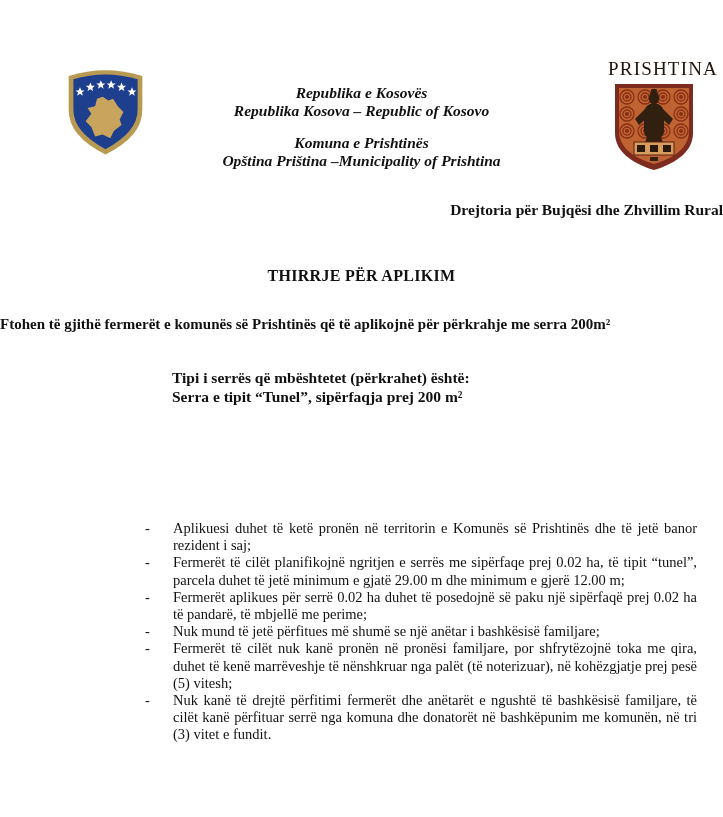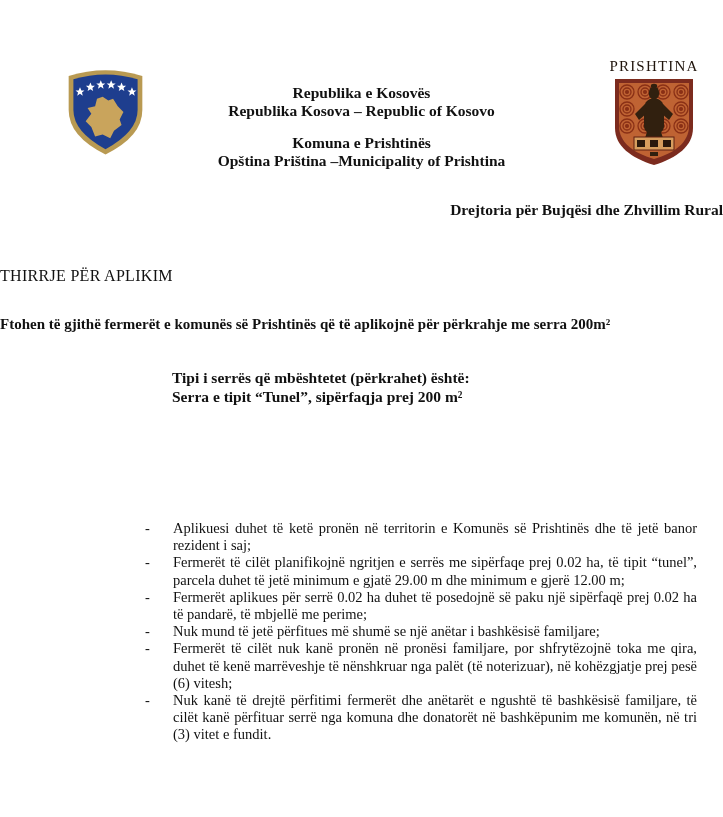--- a/index.html
+++ b/index.html
@@ -5,36 +5,36 @@
   html,body { margin:0; padding:0; background:#ffffff; }
   .page {
     position:relative; width:723px; height:817px; background:#ffffff;
     font-family:"Liberation Serif", serif; color:#111; overflow:hidden;
   }
 
   
   .kosovo-emblem { position:absolute; left:63px; top:62px; width:85px; height:96px; }
   .prishtina-emblem { position:absolute; left:608px; top:58px; width:92px; text-align:center; }
   .prishtina-label {
-    font-family:"Liberation Serif", serif; font-size:15px; letter-spacing:1.2px;
+    font-family:"Liberation Serif", serif; font-size:19px; letter-spacing:1.2px;
     color:#20150d; white-space:nowrap; margin-bottom:1px;
   }
 
   
   .header-center { position:absolute; left:0; right:0; top:84px; text-align:center; }
-  .hline { font-weight:bold; font-size:15.5px; line-height:18px; }
+  .hline { font-weight:bold; font-size:15.5px; line-height:18px;font-style:italic; }
   .hgroup2 { margin-top:14px; }
   .directorate {
     position:absolute; left:0; right:0; top:201px; text-align:right;
     font-weight:bold; font-size:15.5px;margin-left:32px;
   }
 
   .doc-title {
-    position:absolute; left:0; right:0; top:267px; text-align:left;
-    font-weight:normal; font-size:16px; letter-spacing:0.3px;
+    position:absolute; left:0; right:0; top:267px; text-align:center;
+    font-weight:bold; font-size:16px; letter-spacing:0.3px;
   }
 
   .invitation {
     position:absolute; left:0; right:0; top:316px; 
     font-weight:bold; font-size:15px; white-space:nowrap;
   }
 
   .gtype {
     position:absolute; left:172px; top:369px;
     font-weight:bold; font-size:15.5px; line-height:18.5px;font-family:Liberation Serif, serif;
@@ -182,21 +182,21 @@
     <div class="citem">
       <span class="marker">-</span>
       <span class="ctext">Fermerët aplikues për serrë 0.02 ha duhet të posedojnë së paku një sipërfaqë prej 0.02 ha të pandarë, të mbjellë me perime;</span>
     </div>
     <div class="citem">
       <span class="marker">-</span>
       <span class="ctext">Nuk mund të jetë përfitues më shumë se një anëtar i bashkësisë familjare;</span>
     </div>
     <div class="citem">
       <span class="marker">-</span>
-      <span class="ctext">Fermerët të cilët nuk kanë pronën në pronësi familjare, por shfrytëzojnë toka me qira, duhet të kenë marrëveshje të nënshkruar nga palët (të noterizuar), në kohëzgjatje prej pesë (6) vitesh;</span>
+      <span class="ctext">Fermerët të cilët nuk kanë pronën në pronësi familjare, por shfrytëzojnë toka me qira, duhet të kenë marrëveshje të nënshkruar nga palët (të noterizuar), në kohëzgjatje prej pesë (5) vitesh;</span>
     </div>
     <div class="citem">
       <span class="marker">-</span>
       <span class="ctext">Nuk kanë të drejtë përfitimi fermerët dhe anëtarët e ngushtë të bashkësisë familjare, të cilët kanë përfituar serrë nga komuna dhe donatorët në bashkëpunim me komunën, në tri (3) vitet e fundit.</span>
     </div>
   </div>
 
 </div>
 
 </body></html>

